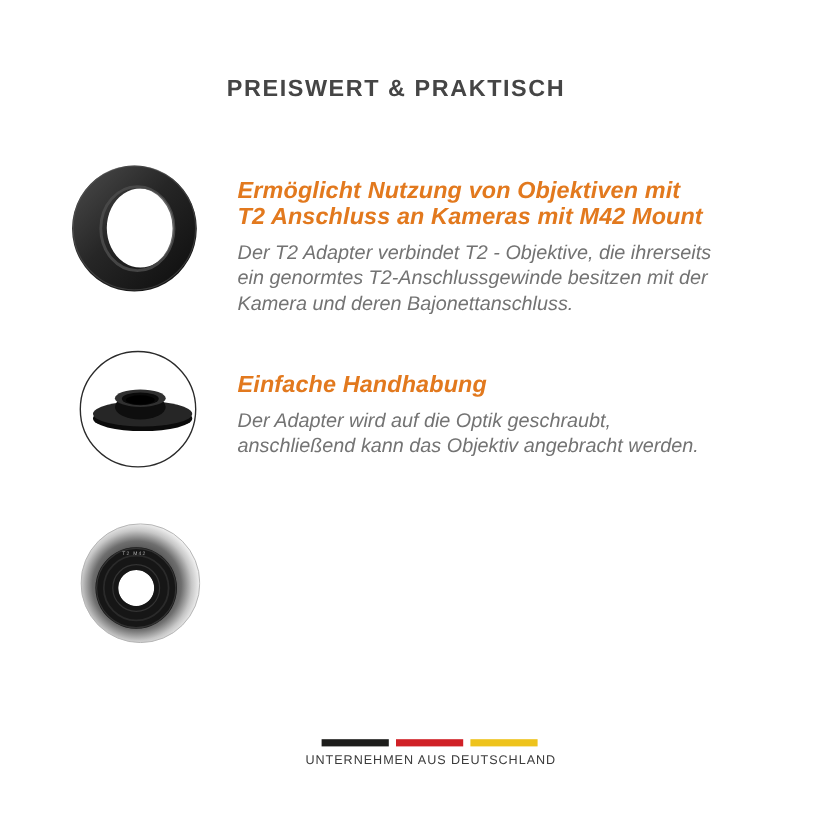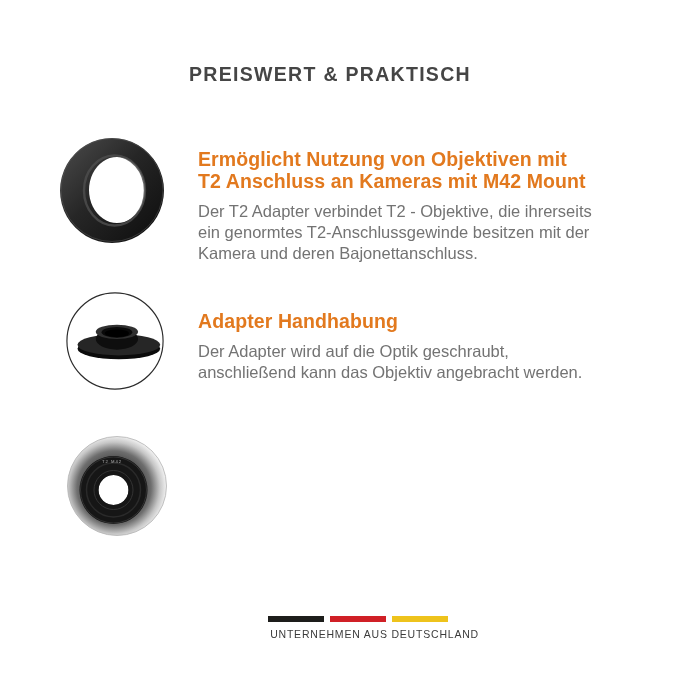--- a/index.html
+++ b/index.html
@@ -19,20 +19,21 @@
     text-align: center;
     font-size: 19.5px;
     font-weight: bold;
     letter-spacing: 1.3px;
     color: #454545;
   }
   .sec {
     position: absolute;
     left: 198px;
     width: 482px;
+    font-style: italic;
   }
   .sec-1 { top: 148px; }
   .sec-2 { top: 310px; }
   .sec-3 { top: 461px; }
   .heading {
     color: #e2791e;
     font-weight: bold;
     font-size: 19.5px;
     line-height: 22px;
     letter-spacing: 0.1px;
@@ -57,21 +58,21 @@
     height: 6px;
     display: flex;
     gap: 6px;
   }
   .flag-bar { flex: 1; height: 6px; }
   .footer-label {
     position: absolute;
     left: 239px;
     top: 628px;
     width: 240px;
-    text-align: right;
+    text-align: center;
     font-size: 10.5px;
     letter-spacing: 0.8px;
     color: #3b3b3b;
     font-weight: 500;
   }
 </style>
 </head>
 <body>
 
 <div class="page">
@@ -125,21 +126,21 @@
 
   <div class="sec sec-1">
     <div class="heading">Ermöglicht Nutzung von Objektiven mit
 T2 Anschluss an Kameras mit M42 Mount</div>
     <div class="body-text">Der T2 Adapter verbindet T2 - Objektive, die ihrerseits
 ein genormtes T2-Anschlussgewinde besitzen mit der
 Kamera und deren Bajonettanschluss.</div>
   </div>
 
   <div class="sec sec-2">
-    <div class="heading">Adapter Handhabung</div>
+    <div class="heading">Einfache Handhabung</div>
     <div class="body-text">Der Adapter wird auf die Optik geschraubt,
 anschließend kann das Objektiv angebracht werden.</div>
   </div>
 
   <div class="sec sec-3">
   </div>
 
   <div class="flag-bars">
     <div class="flag-bar" style="background: rgb(29, 29, 27);"></div>
     <div class="flag-bar" style="background: rgb(208, 32, 38);"></div>

